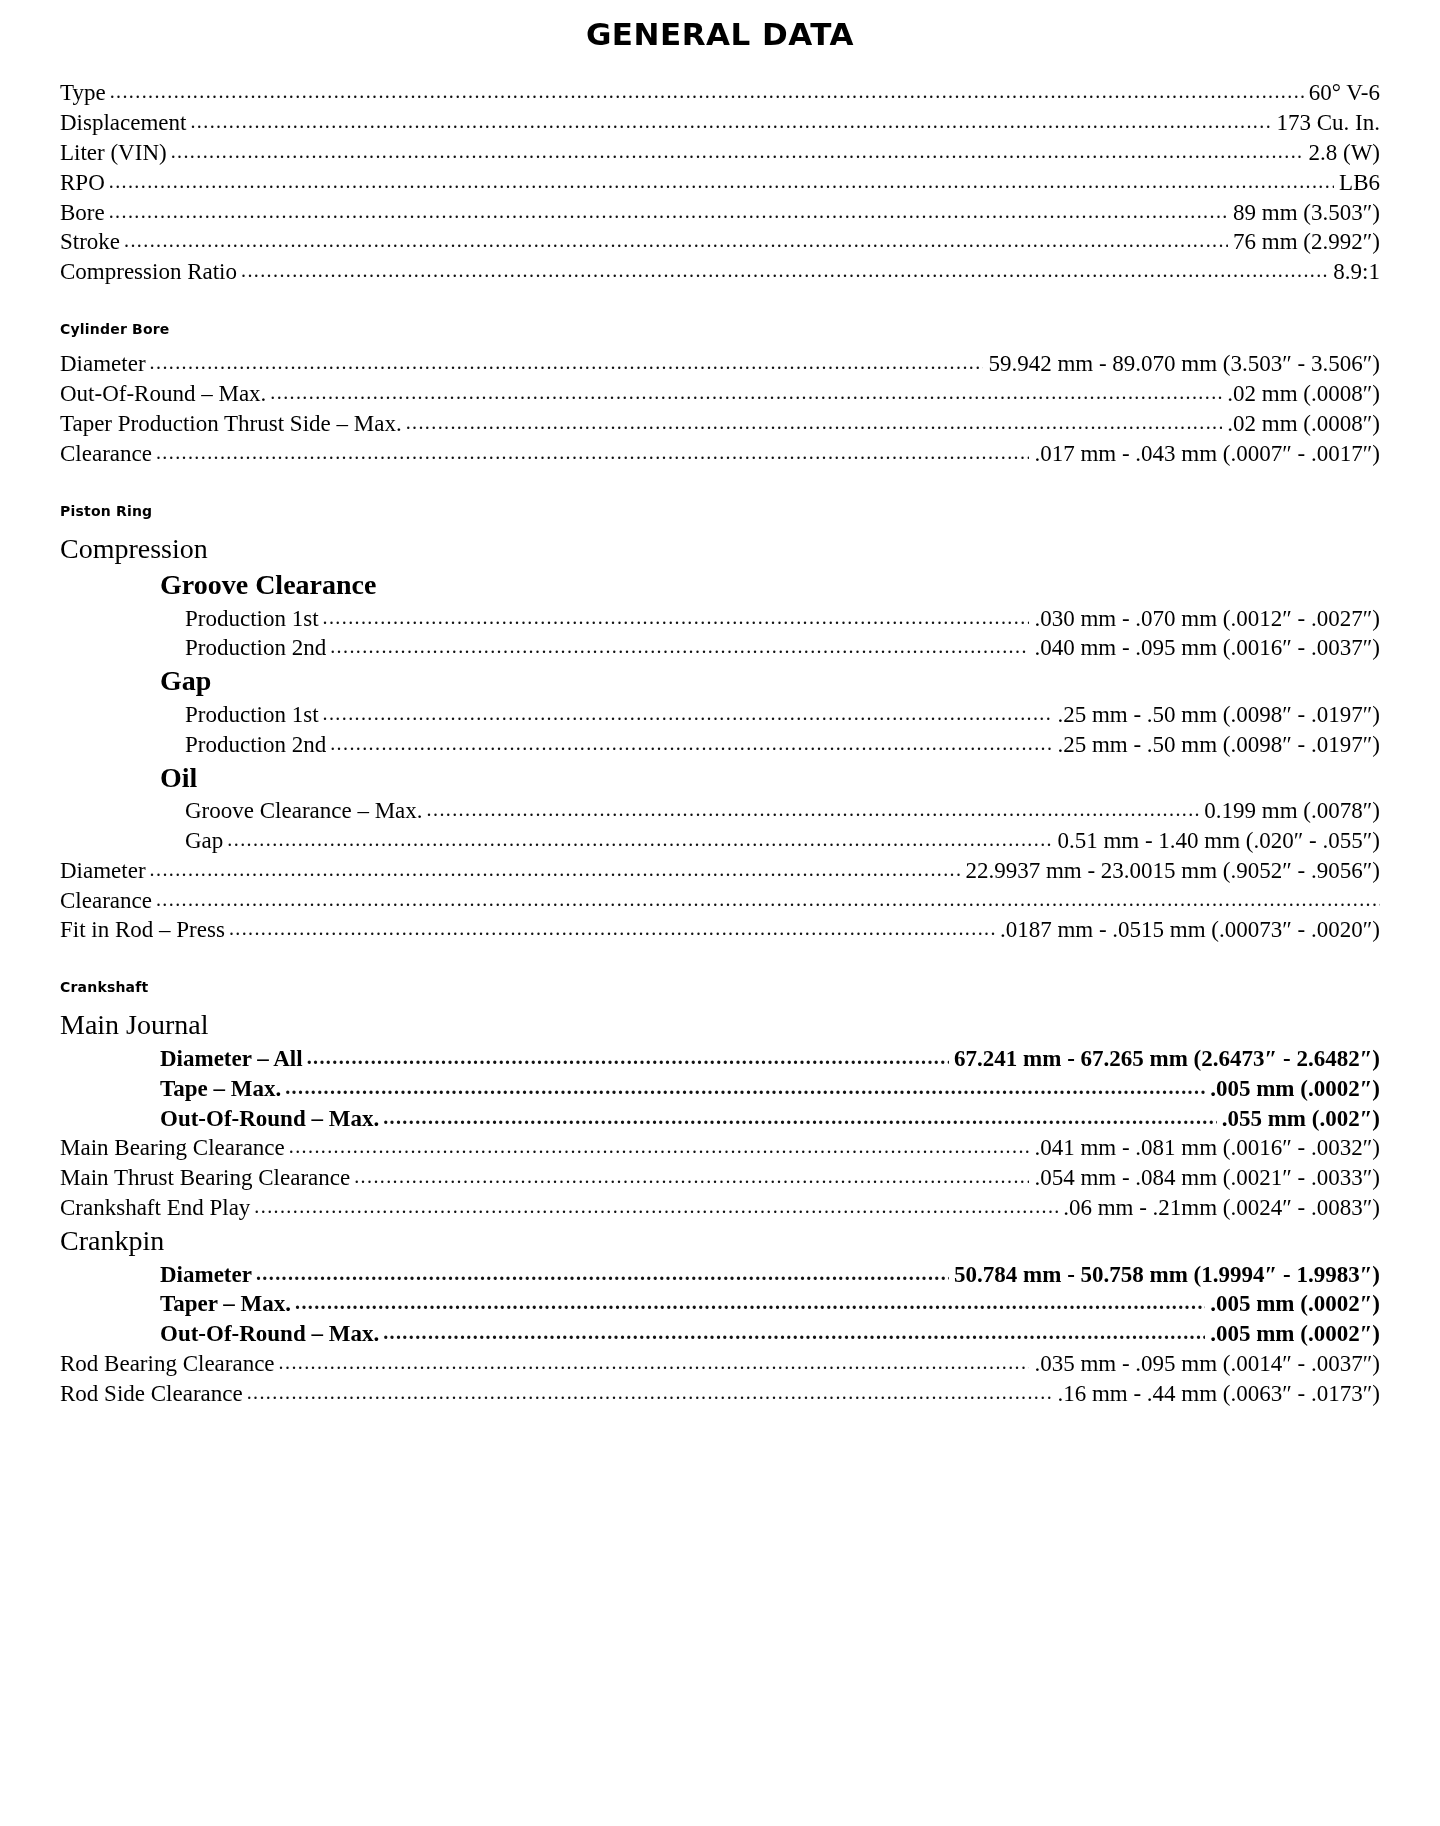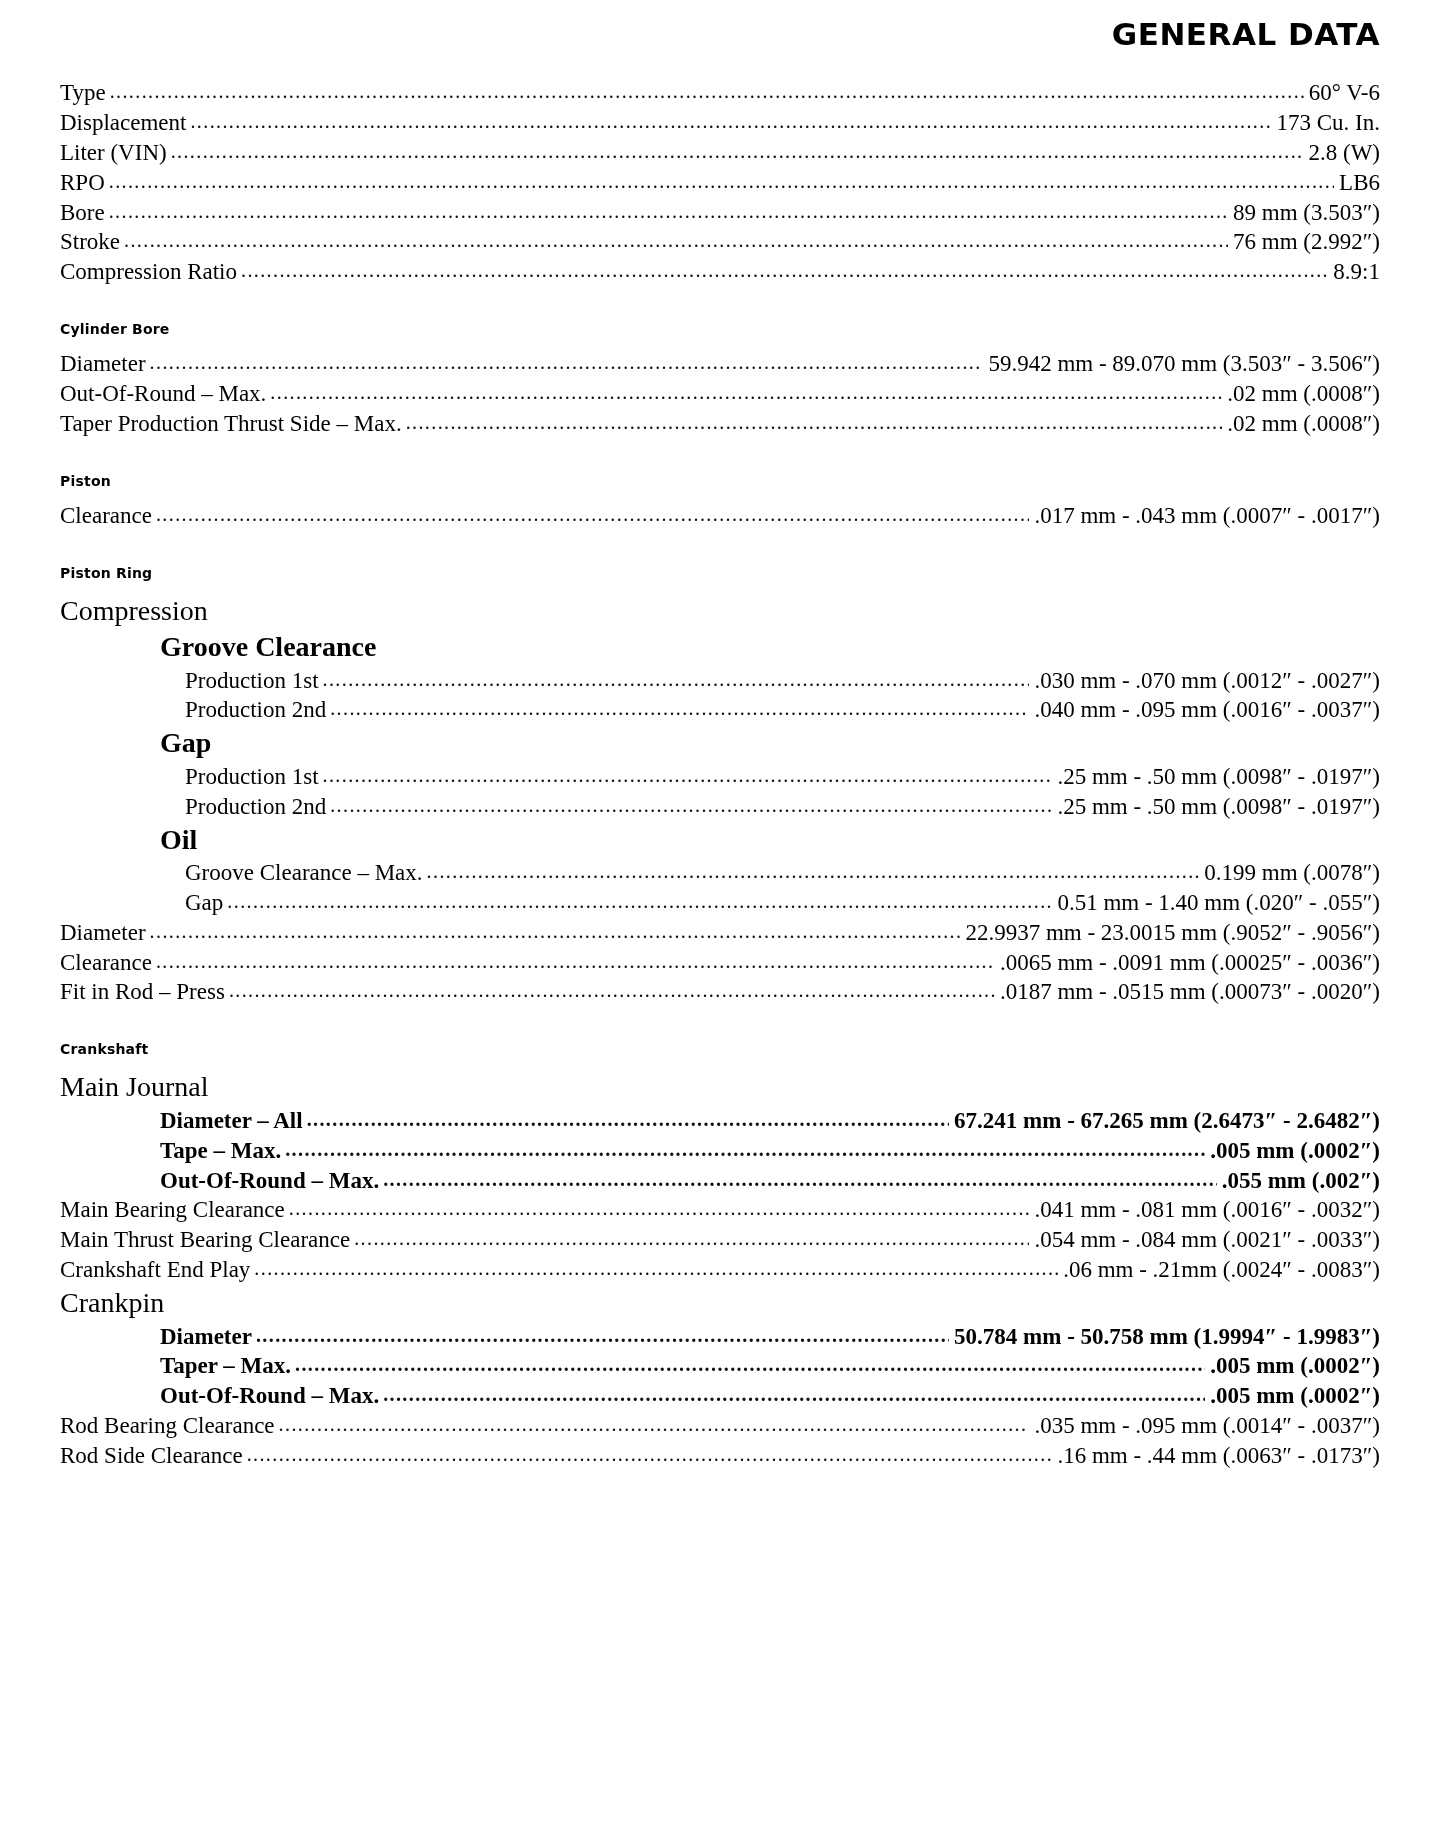--- a/index.html
+++ b/index.html
@@ -15,21 +15,21 @@
     -webkit-font-smoothing: antialiased;
   }
   .page {
     width: 1440px;
     min-height: 1826px;
     box-sizing: border-box;
     padding: 8px 60px 20px 60px;
     position: relative;
   }
   .doc-title {
-    text-align: right;
+    text-align: center;
     font-family: "DejaVu Sans", sans-serif;
     font-weight: bold;
     font-size: 31px;
     letter-spacing: 0.5px;
     margin: 8px 0 26px 0;
   }
   .section-head {
     font-family: "DejaVu Sans", sans-serif;
     font-weight: bold;
     font-size: 14px;
@@ -131,21 +131,20 @@
           <span class="lbl">Out-Of-Round – Max.</span>
           <span class="dots">........................................................................................................................................................................................................................</span>
           <span class="val">.02 mm (.0008″)</span>
         </div>
         <div class="row i0">
           <span class="lbl">Taper Production Thrust Side – Max.</span>
           <span class="dots">........................................................................................................................................................................................................................</span>
           <span class="val">.02 mm (.0008″)</span>
         </div>
       </div>
-      <div class="section-head">Piston</div>
       <div class="block">
         <div class="row i0">
           <span class="lbl">Clearance</span>
           <span class="dots">........................................................................................................................................................................................................................</span>
           <span class="val">.017 mm - .043 mm (.0007″ - .0017″)</span>
         </div>
       </div>
       <div class="section-head">Piston Ring</div>
       <div class="block">
         <div class="subhead i0">Compression</div>
@@ -185,21 +184,20 @@
       </div>
       <div class="block">
         <div class="row i0">
           <span class="lbl">Diameter</span>
           <span class="dots">........................................................................................................................................................................................................................</span>
           <span class="val">22.9937 mm - 23.0015 mm (.9052″ - .9056″)</span>
         </div>
         <div class="row i0">
           <span class="lbl">Clearance</span>
           <span class="dots">........................................................................................................................................................................................................................</span>
-          <span class="val">.0065 mm - .0091 mm (.00025″ - .0036″)</span>
         </div>
         <div class="row i0">
           <span class="lbl">Fit in Rod – Press</span>
           <span class="dots">........................................................................................................................................................................................................................</span>
           <span class="val">.0187 mm - .0515 mm (.00073″ - .0020″)</span>
         </div>
       </div>
       <div class="section-head">Crankshaft</div>
       <div class="block">
         <div class="subhead i0">Main Journal</div>

